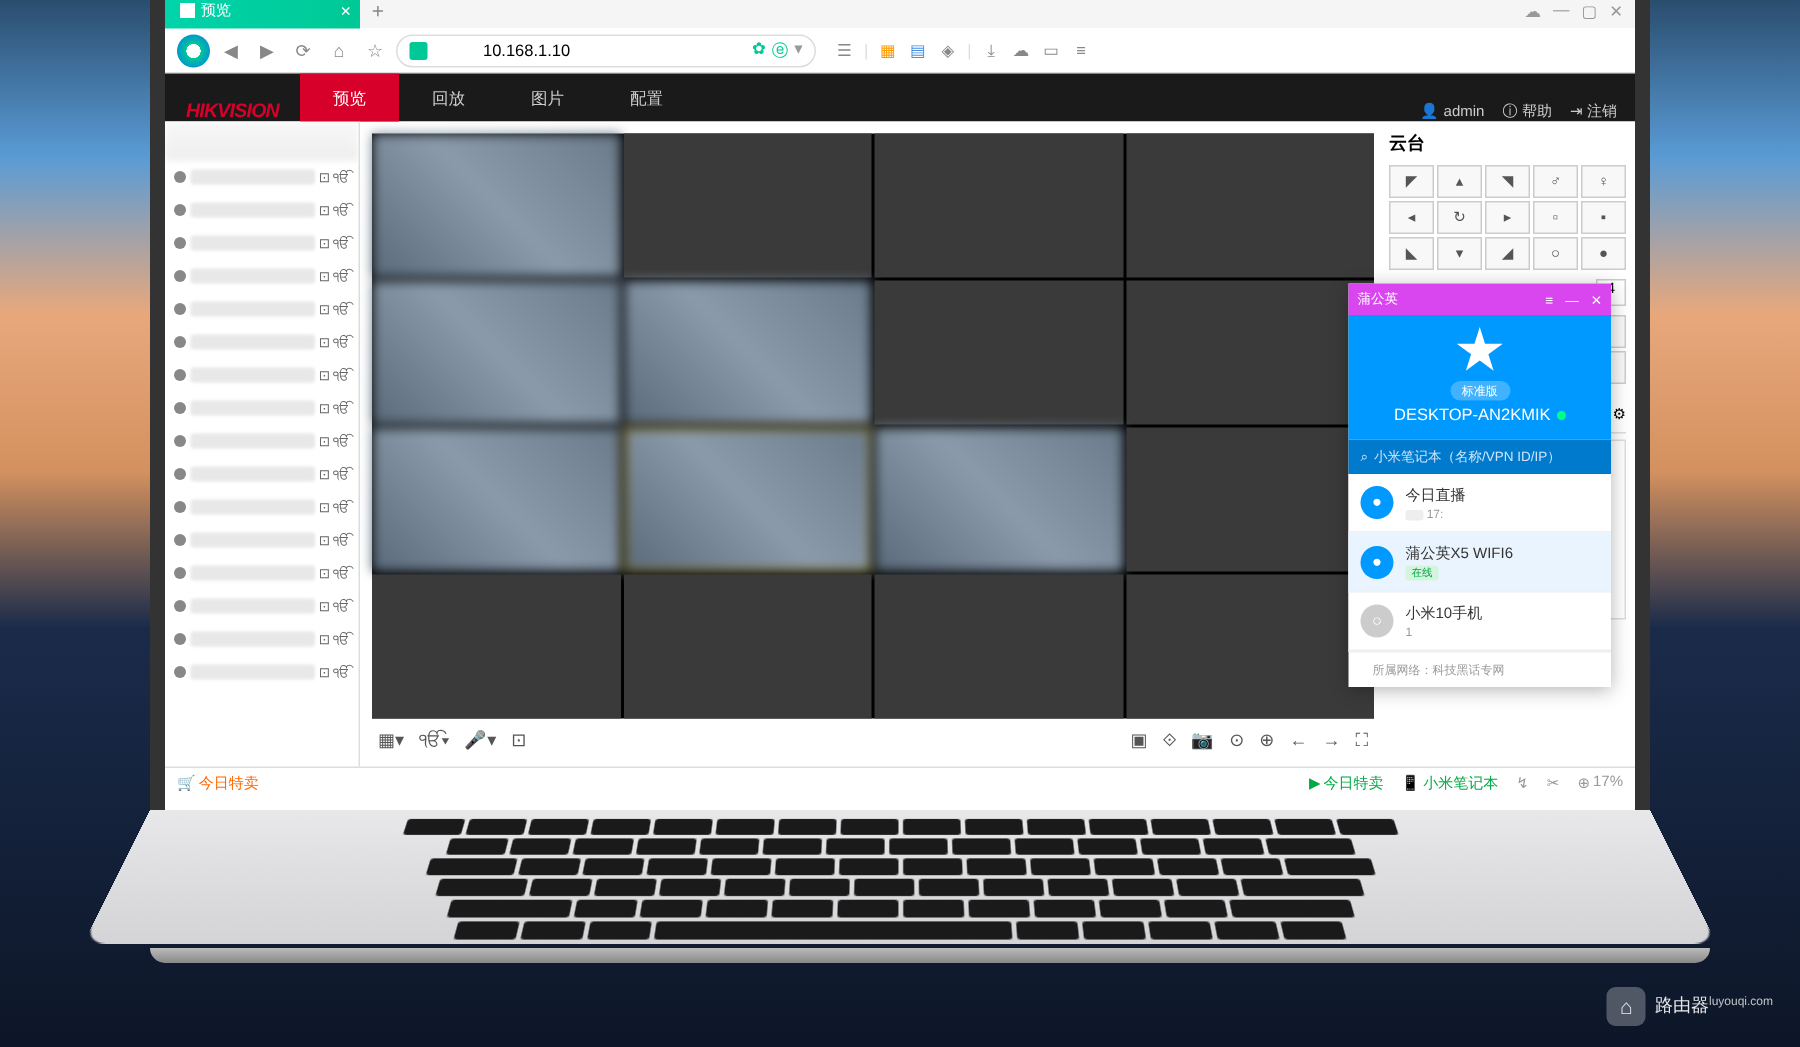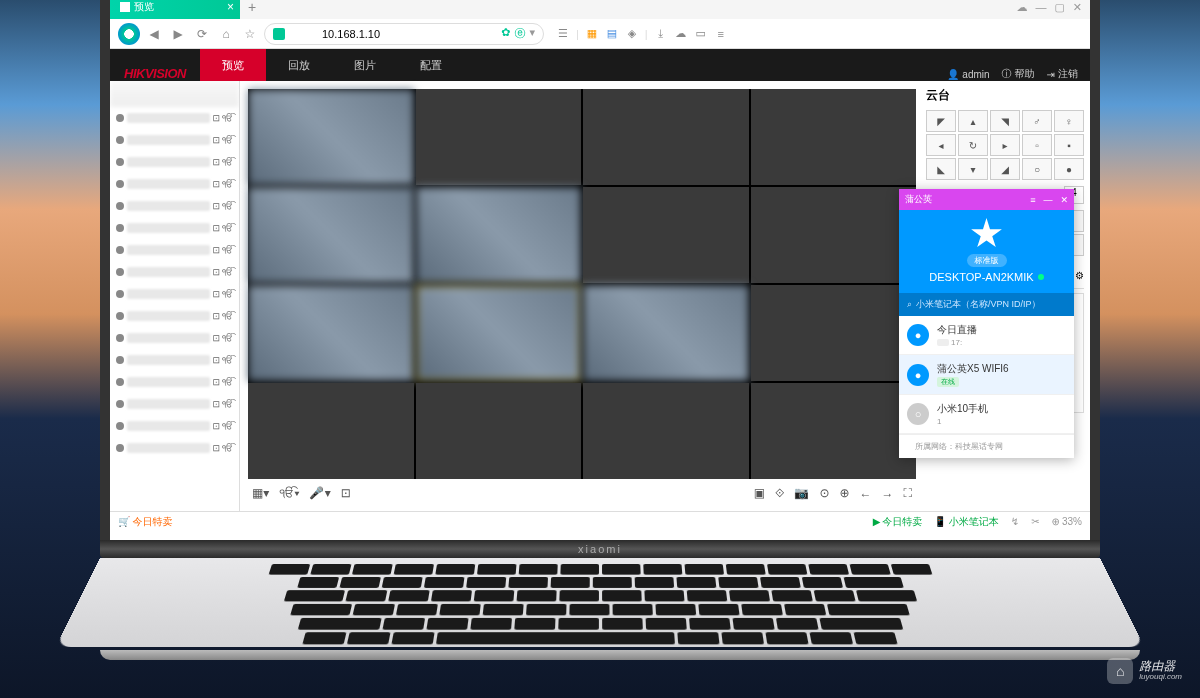--- a/index.html
+++ b/index.html
@@ -106,21 +106,21 @@
 .kb-row { display: flex; gap: 3px; justify-content: center; }
 .key { height: 14px; background: #1a1a1a; border-radius: 2px; }
 .key.w1 { width: 38px; }
 .key.w2 { width: 56px; }
 .key.w3 { width: 76px; }
 .key.wspace { width: 220px; }
 .lip { height: 10px; background: linear-gradient(#bbb, #888); border-radius: 0 0 20px 20px; width: 1040px; margin: -18px auto 0; }
 
 .watermark { position: absolute; right: 18px; bottom: 14px; color: #fff; font-size: 12px; opacity: 0.9; display: flex; align-items: center; gap: 6px; }
 .wm-icon { width: 26px; height: 26px; border-radius: 6px; background: rgba(255,255,255,0.3); display: flex; align-items: center; justify-content: center; font-size: 14px; }
-.wm-text { display: flex; flex-direction: column; line-height: 1.1; font-style: italic; }
+.wm-text { display: flex; flex-direction: row; line-height: 1.1; }
 .wm-sub { font-size: 8px; opacity: 0.8; }
 </style>
 </head>
 <body>
 
 <div class="laptop">
   <div class="screen-bezel">
     <div class="screen">
 
       <div class="browser-top">
@@ -416,21 +416,21 @@
       </div>
 
 
       <div class="status-bar">
         <span class="sb-item">🛒 <span>今日特卖</span></span>
         <div class="sb-right">
           <span class="sb-item sb-green">▶ <span>今日特卖</span></span>
           <span class="sb-item sb-green">📱 <span>小米笔记本</span></span>
           <span class="sb-item" style="color:#999">↯</span>
           <span class="sb-item" style="color:#999">✂</span>
-          <span class="sb-item" style="color:#999">⊕ <span>33%</span></span>
+          <span class="sb-item" style="color:#999">⊕ <span>17%</span></span>
         </div>
       </div>
 
       <div class="vpn-overlay">
         <div class="vpn-header">
           <span>蒲公英</span>
           <div class="vpn-header-right">
             <span>≡</span>
             <span>—</span>
             <span>✕</span>
@@ -469,21 +469,20 @@
                 <span class="vpn-dev-name">小米10手机</span>
                 <span class="vpn-dev-sub"> 1</span>
               </div>
             </div>
           </div>
         <div class="vpn-footer">所属网络：科技黑话专网</div>
       </div>
 
     </div>
   </div>
-  <div class="hinge">xiaomi</div>
   <div class="kb-deck">
     <div class="kb-rows" id="kb-rows">
         <div class="kb-row">
           <div class="key w1"></div>
           <div class="key w1"></div>
           <div class="key w1"></div>
           <div class="key w1"></div>
           <div class="key w1"></div>
           <div class="key w1"></div>
           <div class="key w1"></div>

